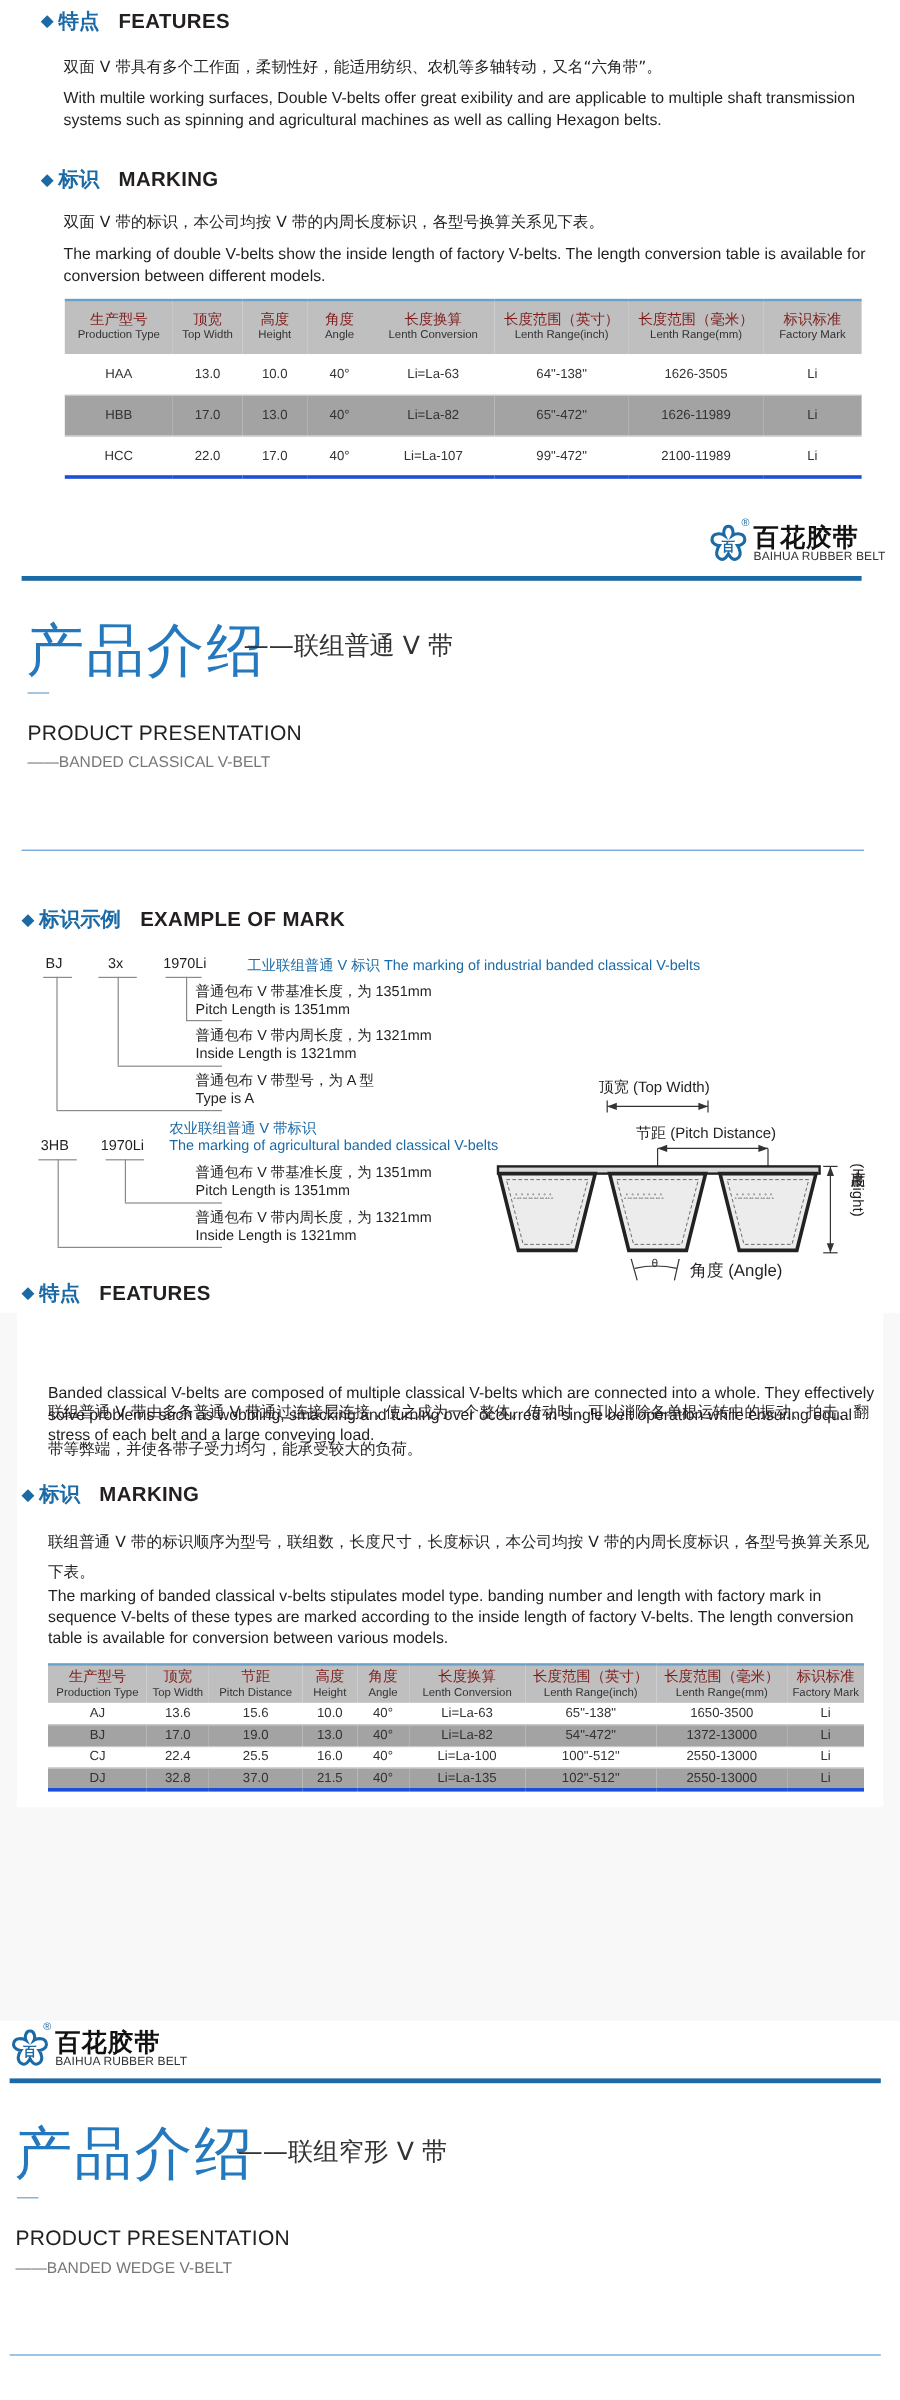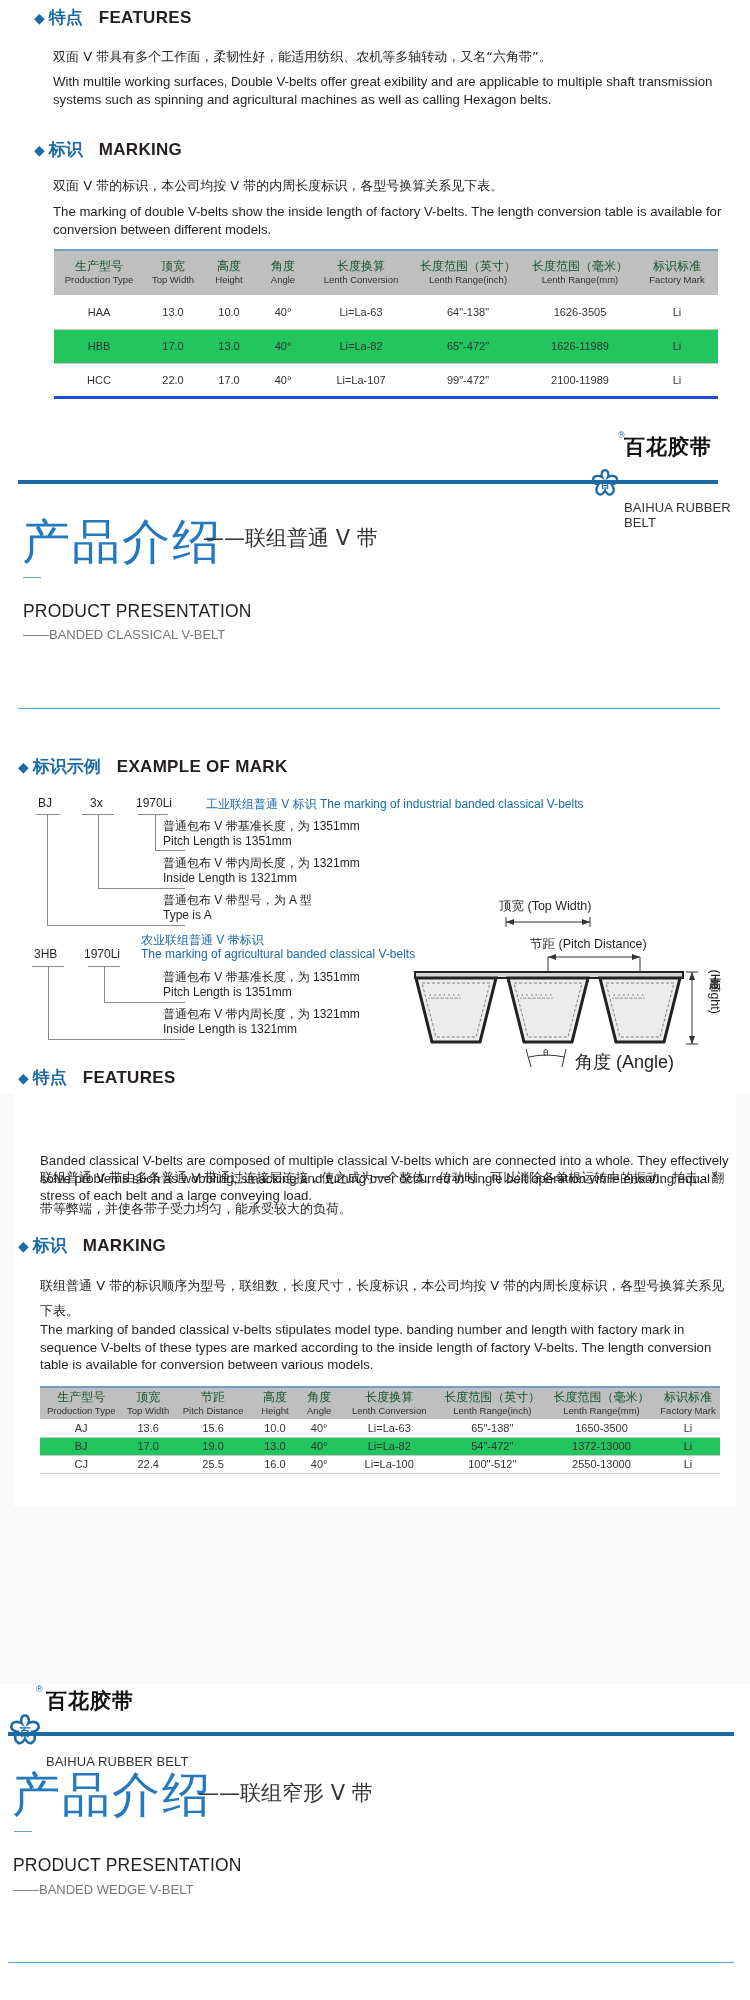--- a/index.html
+++ b/index.html
@@ -7,37 +7,37 @@
   body { position:relative; font-family:"Liberation Sans","DejaVu Sans",sans-serif; color:#231f20; }
   .abs { position:absolute; }
   .sec-title { position:absolute; display:flex; align-items:center; font-size:17px; }
   .sec-title .diamond { color:#1b6aa5; font-size:14px; margin-right:4px; }
   .sec-title .cn { color:#1b6aa5; font-weight:bold; font-family:"DejaVu Sans",sans-serif; }
   .sec-title .en { font-weight:bold; margin-left:16px; letter-spacing:0.3px; }
   .p { position:absolute; font-size:13.2px; line-height:18px; color:#231f20; }
   .p.cn { font-family:"DejaVu Sans",sans-serif; font-size:13px; }
   table.spec { position:absolute; border-collapse:collapse; font-size:11px; color:#333; }
   table.spec th { background:#bfbfbf; font-weight:normal; text-align:center; line-height:13px; padding:5px 0; border-top:2px solid #6ba1c9; }
-  table.spec th .c { display:block; font-family:"DejaVu Sans",sans-serif; font-size:12px; color:#14532d; }
+  table.spec th .c { display:block; font-family:"DejaVu Sans",sans-serif; font-size:12px; color:#7f1d1d; }
   table.spec th .e { display:block; font-size:9.5px; color:#333; }
   table.spec td { text-align:center; border-bottom:1px solid #c8c8c8; }
-  table.spec tr.alt td { background:#22c55e; }
+  table.spec tr.alt td { background:#a3a3a3; }
   table.spec tr.last td { border-bottom:3px solid #1d4ed8; }
   .blue-bar { position:absolute; background:#1b6aa5; }
   .thin-line { position:absolute; background:#5b9fd4; height:1px; }
   .hero-cn { position:absolute; color:#2478bd; font-size:48px; font-family:"DejaVu Sans",sans-serif; font-weight:200; letter-spacing:2px; }
   .hero-sub { position:absolute; font-size:21px; color:#333; font-family:"DejaVu Sans",sans-serif;margin-left:18px; }
   .hero-dash { position:absolute; width:18px; height:1px; background:#6ba1c9; }
   .hero-en { position:absolute; font-size:17.5px; color:#231f20; letter-spacing:0.2px; }
   .hero-en2 { position:absolute; font-size:13px; color:#777; }
   .logo { position:absolute; display:flex; align-items:center; }
   .logo .mark { width:34px; height:34px; }
   .logo .txt { margin-left:4px; display:flex; flex-direction:column; }
   .logo .txt .big { font-size:21px; font-weight:bold; font-family:"DejaVu Sans",sans-serif; color:#111; letter-spacing:1px; line-height:22px; }
-  .logo .txt .small { font-size:13px; color:#333; letter-spacing:0.1px;margin-top:42px; }
+  .logo .txt .small { font-size:10px; color:#333; letter-spacing:0.1px; }
   .mk { position:absolute; font-size:12px; color:#231f20; }
   .mk.blue { color:#1b6aa5; }
   .mk-desc { position:absolute; font-size:12px; line-height:14.5px; color:#231f20; }
   .ln { position:absolute; background:#8a8a8a; }
 </style>
 </head>
 <body>
 
 <div class="sec-title" style="left:34px; top:6px;">
   <span class="diamond">◆</span>
@@ -197,21 +197,21 @@
     <div>Inside Length is 1321mm</div>
   </div>
 
 <div class="ln" style="left:104px; top:966px; width:1px; height:36px;"></div>
 <div class="ln" style="left:104px; top:1002px; width:81px; height:1px;"></div>
 <div class="ln" style="left:48px; top:966px; width:1px; height:73px;"></div>
 <div class="ln" style="left:48px; top:1039px; width:137px; height:1px;"></div>
 
 <div class="mk" style="left:499px; top:898px; font-size:12.5px;">顶宽 (Top Width)</div>
 <div class="mk" style="left:530px; top:936px; font-size:12.5px;">节距 (Pitch Distance)</div>
-<div class="mk" style="left:575px; top:1050px; font-size:18px;">角度 (Angle)</div>
+<div class="mk" style="left:575px; top:1050px; font-size:14px;">角度 (Angle)</div>
 <div class="mk" style="left:706px; top:966px; font-size:12.5px; writing-mode:vertical-rl;">高度 (Height)</div>
 
 <svg class="abs" style="left:400px; top:910px;" width="310" height="160" viewBox="0 0 310 160">
 
   <line x1="106" y1="12" x2="190" y2="12" stroke="#333" stroke-width="1"></line>
   <line x1="106" y1="7" x2="106" y2="17" stroke="#333"></line>
     <line x1="190" y1="7" x2="190" y2="17" stroke="#333"></line>
   <polygon points="106,12 114,9 114,15" fill="#333"></polygon>
     <polygon points="190,12 182,9 182,15" fill="#333"></polygon>
 
@@ -339,20 +339,31 @@
       <td>CJ</td>
         <td>22.4</td>
         <td>25.5</td>
         <td>16.0</td>
         <td>40°</td>
         <td>Li=La-100</td>
         <td>100"-512"</td>
         <td>2550-13000</td>
         <td>Li</td>
     </tr>
+    <tr class="alt last" style="height:18px;">
+      <td>DJ</td>
+        <td>32.8</td>
+        <td>37.0</td>
+        <td>21.5</td>
+        <td>40°</td>
+        <td>Li=La-135</td>
+        <td>102"-512"</td>
+        <td>2550-13000</td>
+        <td>Li</td>
+    </tr>
   </tbody>
 </table>
 
 <div class="logo" style="left:8px; top:1690px;">
   <svg class="mark" viewBox="0 0 40 40">
     <path d="M20 3 C25 3 25 10 24 12 C27 10 35 9 36 15 C37 20 31 22 29 22 C31 25 34 32 28 35 C24 37 21 32 20 30 C19 32 16 37 12 35 C6 32 9 25 11 22 C9 22 3 20 4 15 C5 9 13 10 16 12 C15 10 15 3 20 3 Z" fill="none" stroke="#1b6aa5" stroke-width="3"></path>
     <text x="20" y="27" text-anchor="middle" font-size="13" font-weight="bold" fill="#1b6aa5" font-family="DejaVu Sans, sans-serif">百</text>
   </svg>
   <span class="abs" style="left:28px; top:-6px; font-size:9px; color:#1b6aa5;">®</span>
   <div class="txt">

